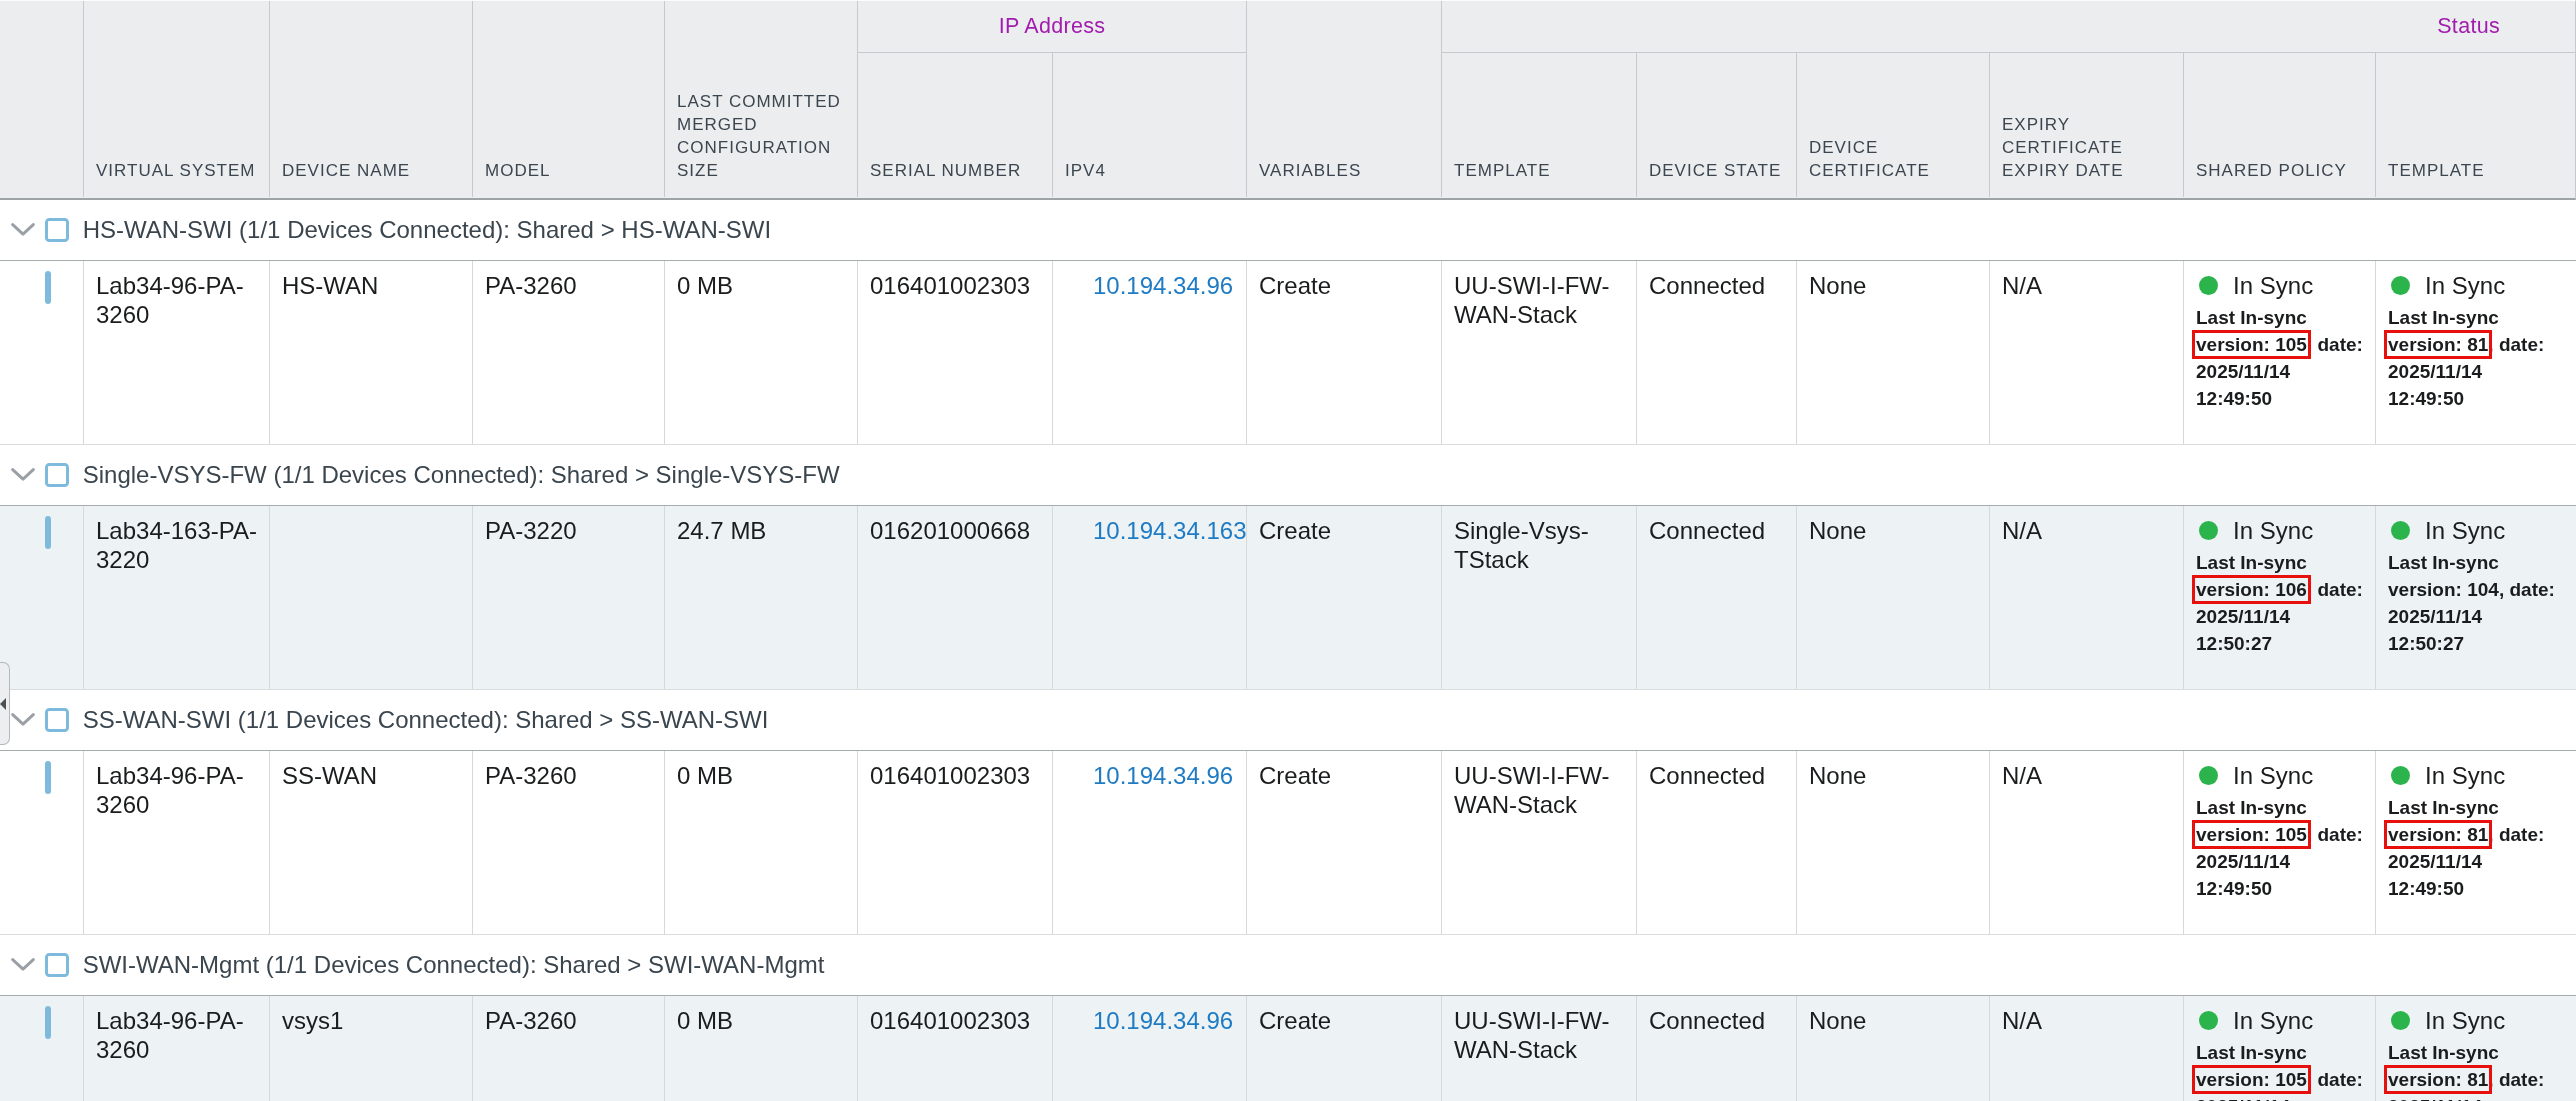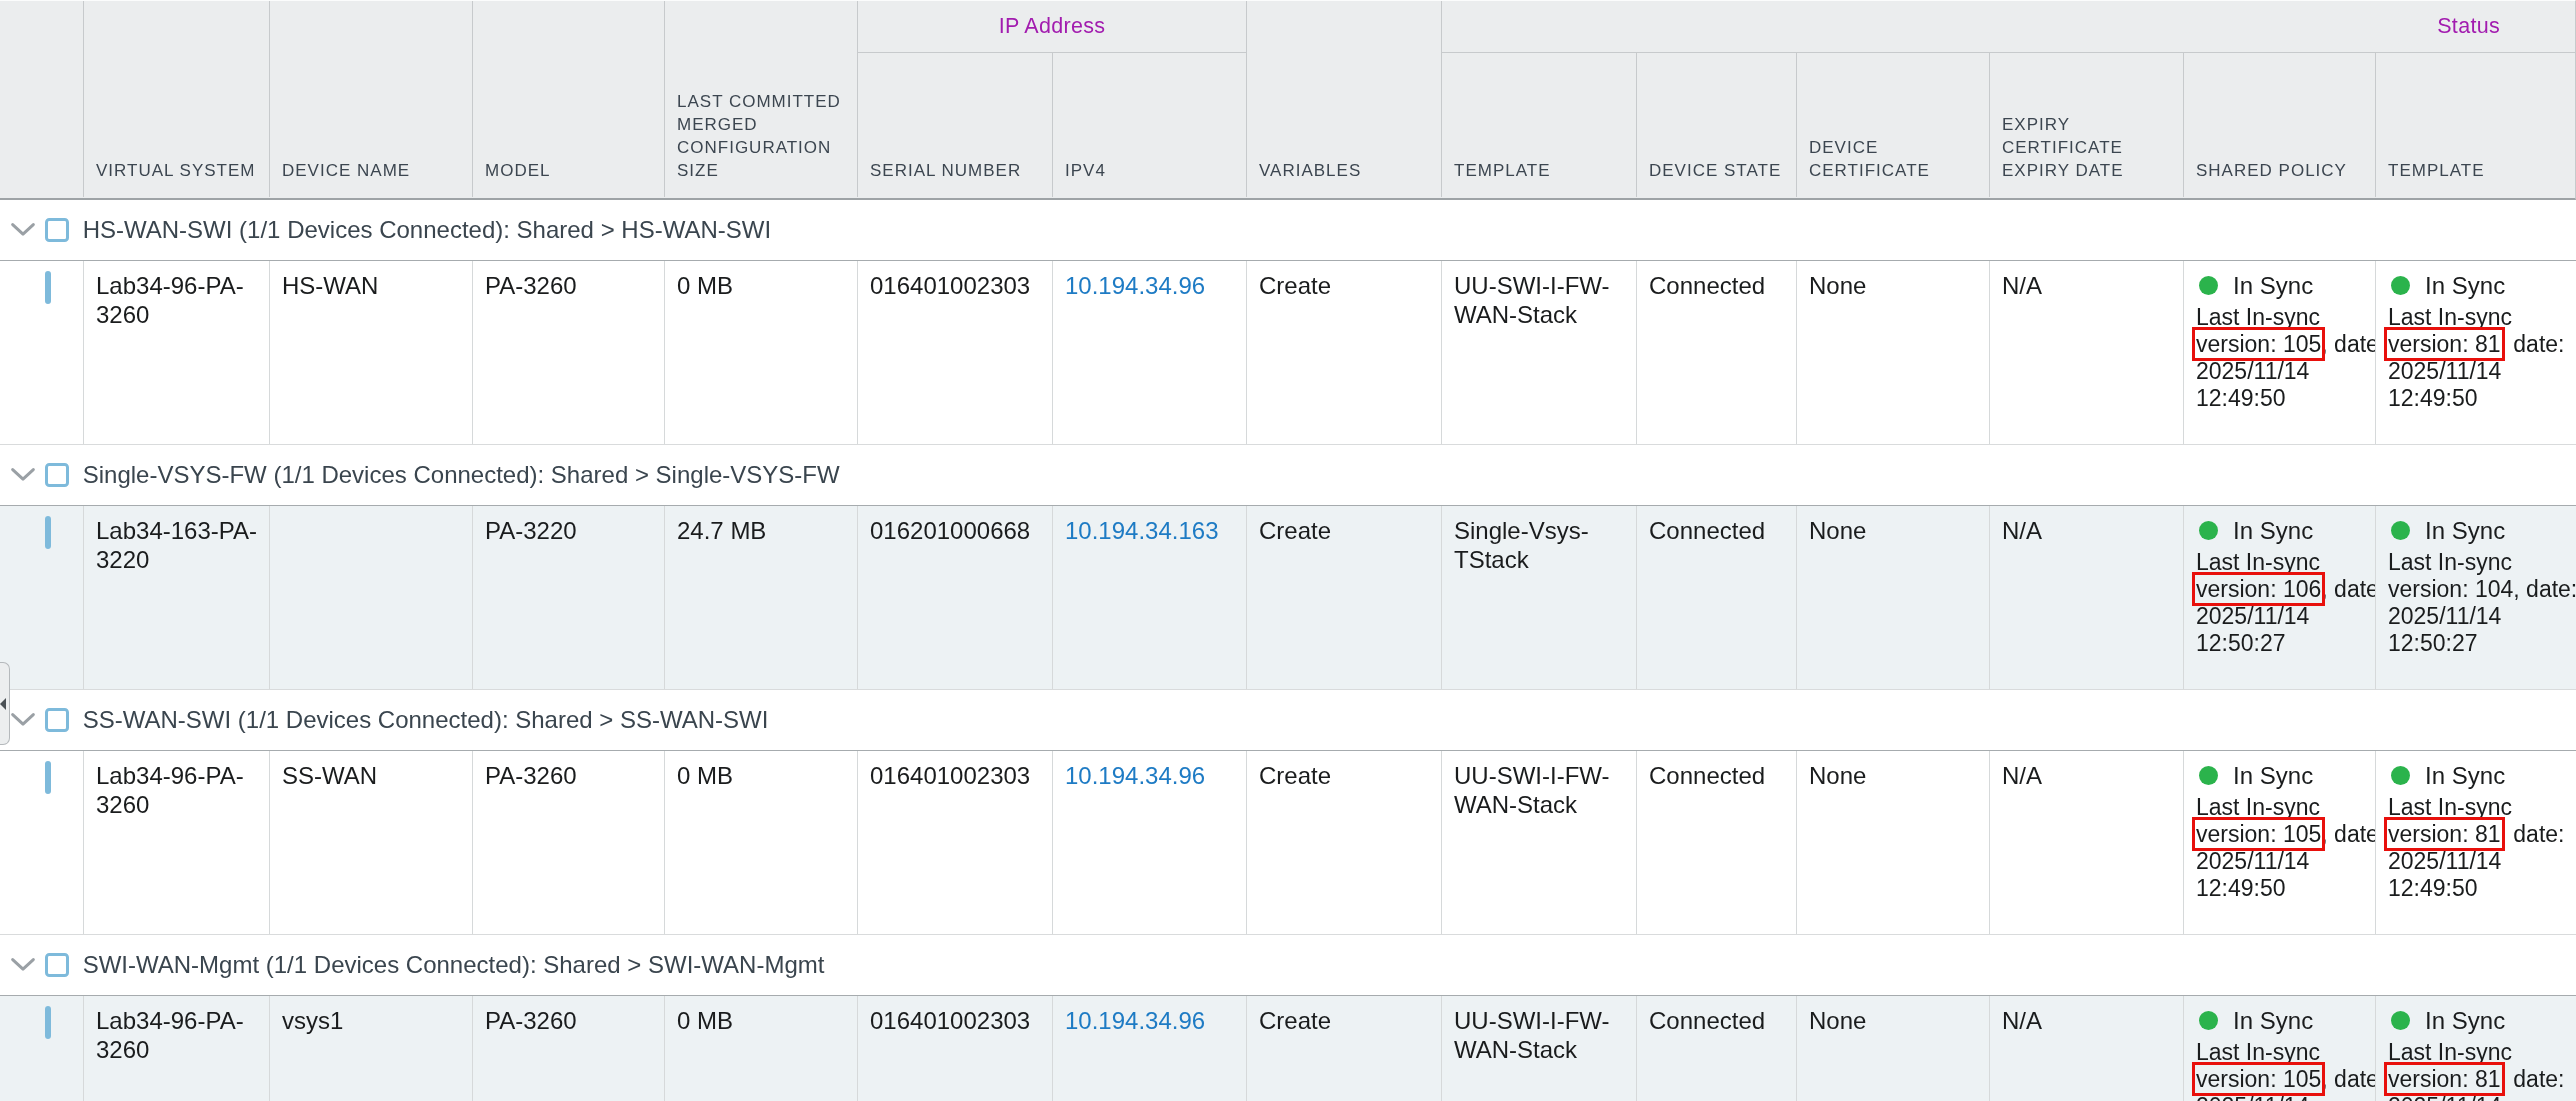--- a/index.html
+++ b/index.html
@@ -61,26 +61,26 @@
     background:#fff;
   }
   .device-row.alt { background:#edf2f4; }
   .cell {
     padding:10.3px 10.3px 0 12px;
     font-size:24px; line-height:29px;
     overflow:hidden;
   }
   .cell.dl { border-left:0.9px solid #d6d9da; }
   .cb-cell { padding:12px 0 0 45px; }
-  .link { color:#1e7bc4; cursor:pointer; }
+  .link { color:#1e7bc4; cursor:pointer;margin-left:28px; }
   
   .sync-head { display:flex; align-items:center; gap:15.5px; padding-left:2.6px; }
   .dot { width:19px; height:19px; border-radius:50%; background:#2bb34c; flex:0 0 auto; }
   .sync-state { font-size:24px; }
-  .sync-detail { font-size:23px; line-height:27px; margin-top:3.4px; }
+  .sync-detail { font-size:19px; line-height:27px; margin-top:3.4px;font-weight:bold; }
   .nowrap { white-space:nowrap; }
   .ver { display:inline; }
   .ver.red-box { outline:3.4px solid #e8100c; outline-offset:1.7px; }
   
   .side-handle {
     position:absolute; left:0; top:662px; width:9.5px; height:83px;
     background:#eceeef; border:0.9px solid #b5b9bc; border-left:none;
     border-radius:0 6.9px 6.9px 0;
     display:flex; align-items:center; justify-content:center; cursor:pointer;
   }

